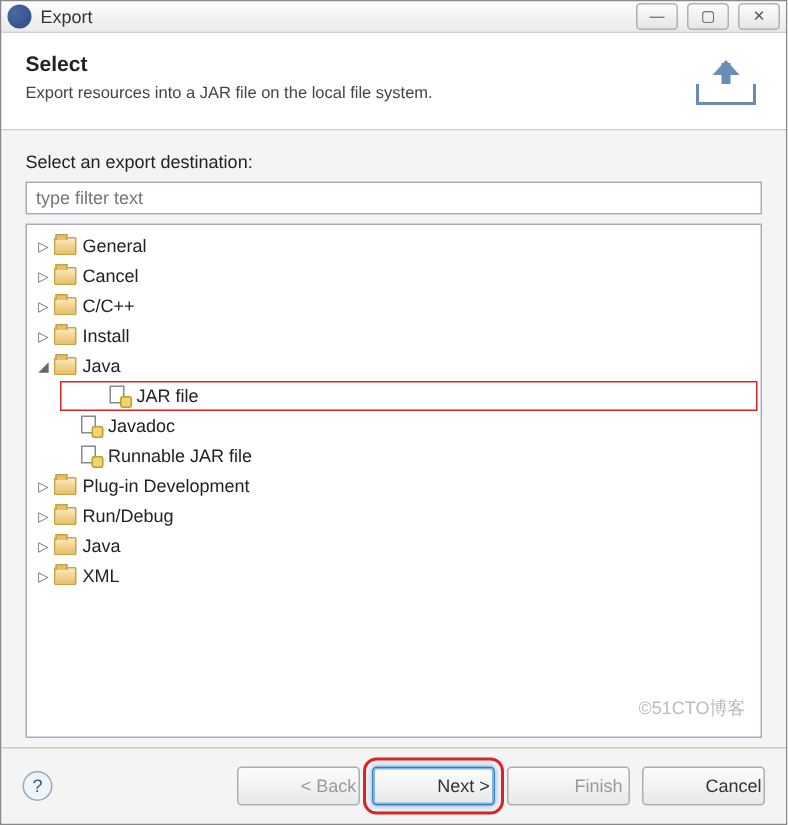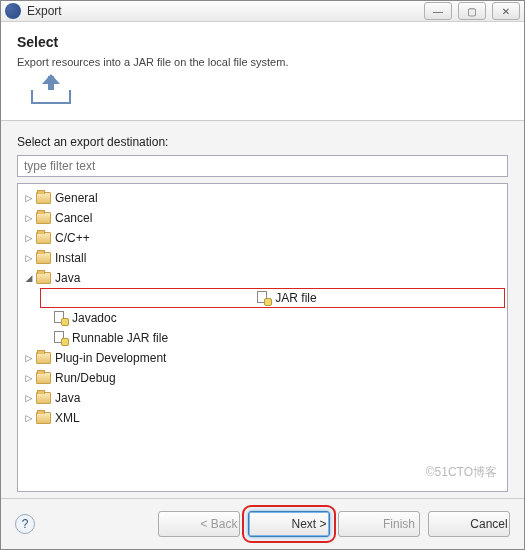--- a/index.html
+++ b/index.html
@@ -6,21 +6,21 @@
 body { background: #fff; width: 525px; height: 550px; overflow: hidden; }
 
 .window { width: 525px; height: 550px; border: 1px solid #888; background: #fff; display: flex; flex-direction: column; }
 
 .titlebar { height: 21px; background: linear-gradient(#fdfdfd,#eaeaea); border-bottom: 1px solid #d0d0d0; display: flex; align-items: center; padding: 0 4px; }
 .titlebar .app-icon { width: 16px; height: 16px; border-radius: 50%; background: radial-gradient(circle at 30% 30%, #4a6aa5, #2a4a85); margin-right: 6px; }
 .titlebar .title { color: #333; flex: 1; }
 .win-buttons { display: flex; gap: 6px; }
 .win-btn { width: 28px; height: 18px; border: 1px solid #b0b0b0; border-radius: 3px; background: linear-gradient(#fdfdfd,#e5e5e5); display: flex; align-items: center; justify-content: center; color: #555; font-size: 10px; cursor: pointer; }
 
-.banner { background: #fff; padding: 12px 16px 16px 16px; border-bottom: 1px solid #ccc; display: flex; flex-direction: column; }
+.banner { background: #fff; padding: 12px 16px 16px 16px; border-bottom: 1px solid #ccc; display: flex; }
 .banner-text { flex: 1; }
 .banner h1 { font-size: 14px; font-weight: bold; color: #222; margin-bottom: 6px; }
 .banner p { color: #444; font-size: 11px; }
 .banner-icon { width: 48px; height: 36px; position: relative; margin-left: 10px; }
 .banner-icon .tray { position: absolute; bottom: 0; left: 4px; width: 40px; height: 14px; border: 2px solid #6a8db8; border-top: none; }
 .banner-icon .arrow { position: absolute; left: 18px; bottom: 6px; width: 12px; height: 22px; }
 .banner-icon .arrow::before { content: ""; position: absolute; bottom: 8px; left: 3px; width: 6px; height: 14px; background: #6a8db8; }
 .banner-icon .arrow::after { content: ""; position: absolute; top: -2px; left: -3px; width: 0; height: 0; border-left: 9px solid transparent; border-right: 9px solid transparent; border-bottom: 10px solid #6a8db8; }
 
 .body { flex: 1; padding: 14px 16px 6px 16px; display: flex; flex-direction: column; background: #f4f4f4; }
@@ -32,21 +32,21 @@
 .tree > ul { padding-left: 2px; }
 .row { display: flex; align-items: center; height: 20px; cursor: pointer; white-space: nowrap; }
 .twisty { width: 14px; height: 14px; display: inline-flex; align-items: center; justify-content: center; color: #666; font-size: 9px; }
 .twisty.none { visibility: hidden; }
 .folder-icon { width: 15px; height: 12px; background: linear-gradient(#fceabb,#e8c06a); border: 1px solid #c9a04a; border-radius: 1px; margin-right: 4px; position: relative; }
 .folder-icon::before { content: ""; position: absolute; top: -3px; left: 0; width: 6px; height: 3px; background: #e8c06a; border: 1px solid #c9a04a; border-bottom: none; }
 .jar-icon { width: 14px; height: 14px; margin-right: 4px; position: relative; }
 .jar-icon .doc { position:absolute; left:0; top:0; width:10px; height:12px; background:#fff; border:1px solid #888; }
 .jar-icon .cyl { position:absolute; right:-1px; bottom:-1px; width:8px; height:8px; background:#f2d56b; border:1px solid #b89b3a; border-radius:2px; }
 .node-label { color: #222; }
-.selected { border: 1px solid #d22; padding: 0 3px 0 18px; justify-content: center; }
+.selected { border: 1px solid #d22; padding: 0 3px 0 18px; }
 
 .watermark { position: absolute; right: 10px; bottom: 10px; color: #bbb; font-size: 12px; pointer-events: none; }
 
 .footer { border-top: 1px solid #ccc; padding: 12px 14px; display: flex; align-items: center; gap: 8px; background: #f4f4f4; }
 .help { width: 20px; height: 20px; border: 1px solid #9ab; border-radius: 50%; display:flex; align-items:center; justify-content:center; color:#357; background:#eef4fa; cursor:pointer; }
 .spacer { flex: 1; }
 .btn { min-width: 82px; height: 26px; border: 1px solid #adadad; background: linear-gradient(#fdfdfd,#e8e8e8); border-radius: 3px; color: #333; cursor: pointer; padding-left: 40px; }
 .btn:disabled { color: #9a9a9a; cursor: default; }
 .btn.primary-wrap { outline: 2px solid #d22; outline-offset: 4px; border-color:#3c7fb1; box-shadow: 0 0 0 1px #7eb4ea inset, 0 0 4px #7eb4ea; text-align: center; }
 </style>

